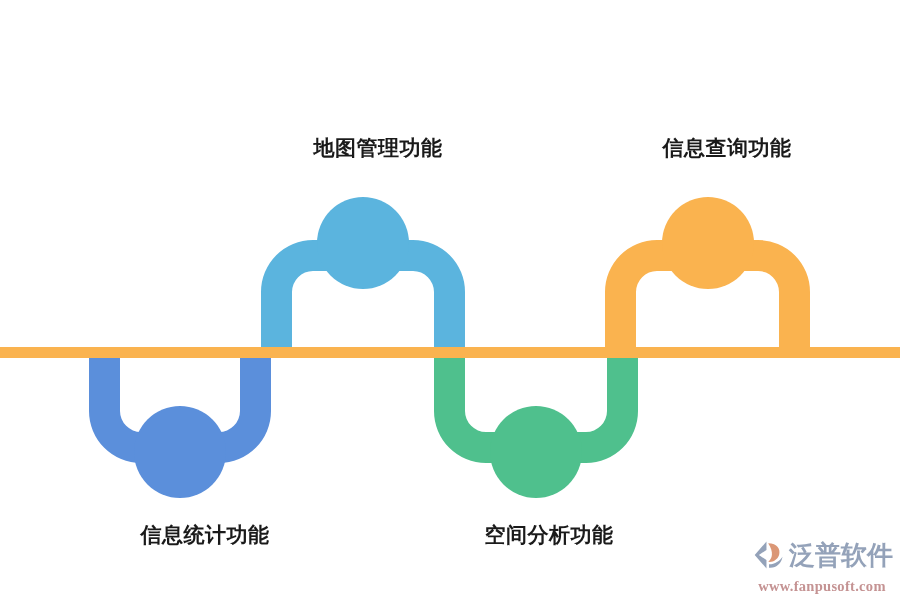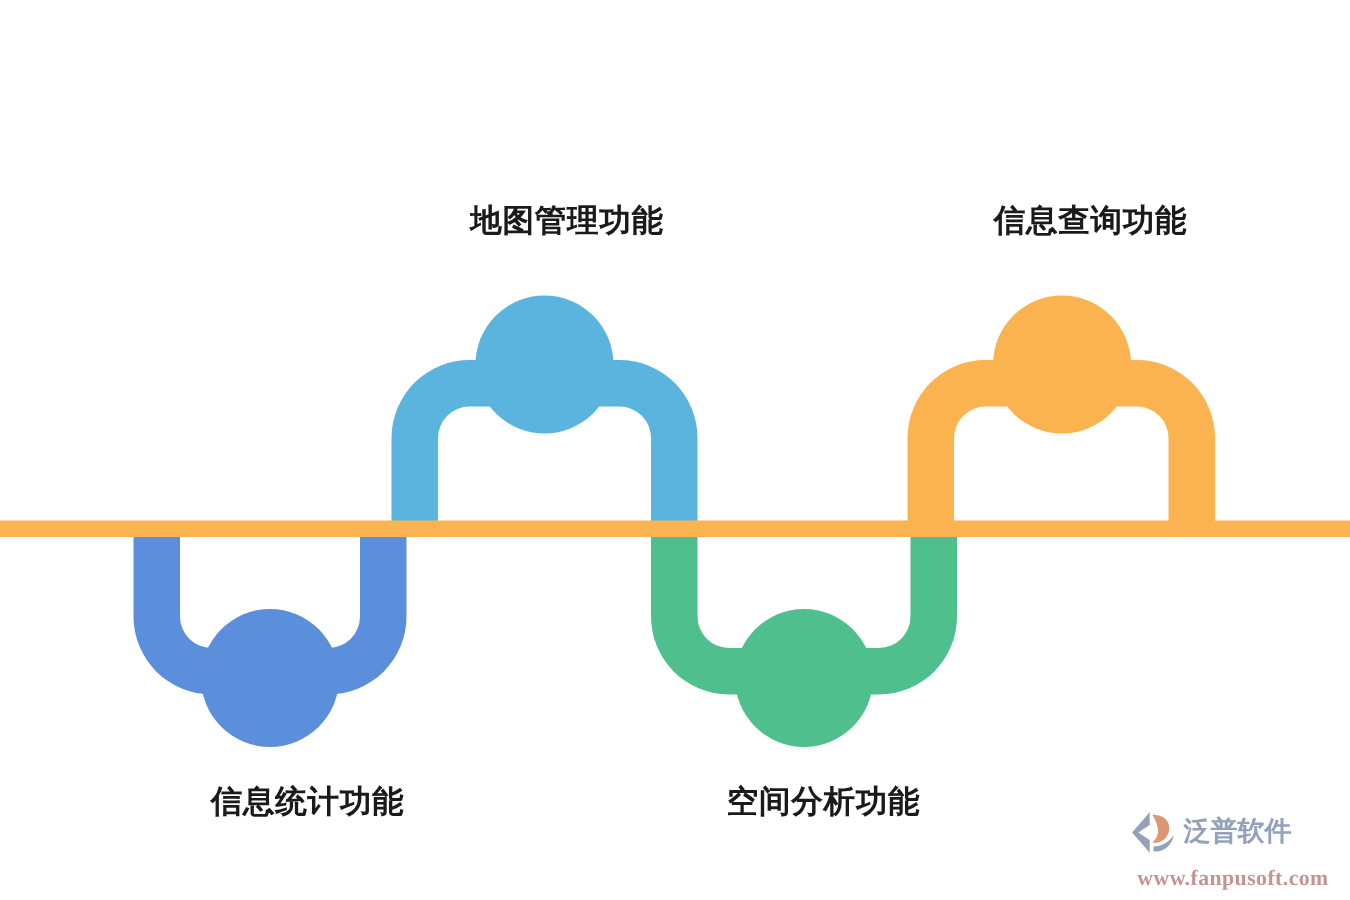--- a/index.html
+++ b/index.html
@@ -55,21 +55,21 @@
   }
   .wm-mark {
     width: 34px;
     height: 32px;
     margin-right: 3px;
     flex: 0 0 auto;
   }
   .wm-cn {
     font-family: "DejaVu Sans", "Liberation Sans", sans-serif;
     font-weight: bold;
-    font-size: 18px;
+    font-size: 26px;
     line-height: 32px;
     color: #8b9bb4;
     letter-spacing: 0px;
     white-space: nowrap;
   }
   .wm-url {
     font-family: "Liberation Serif", "DejaVu Serif", serif;
     font-weight: bold;
     font-size: 14.5px;
     line-height: 16px;

